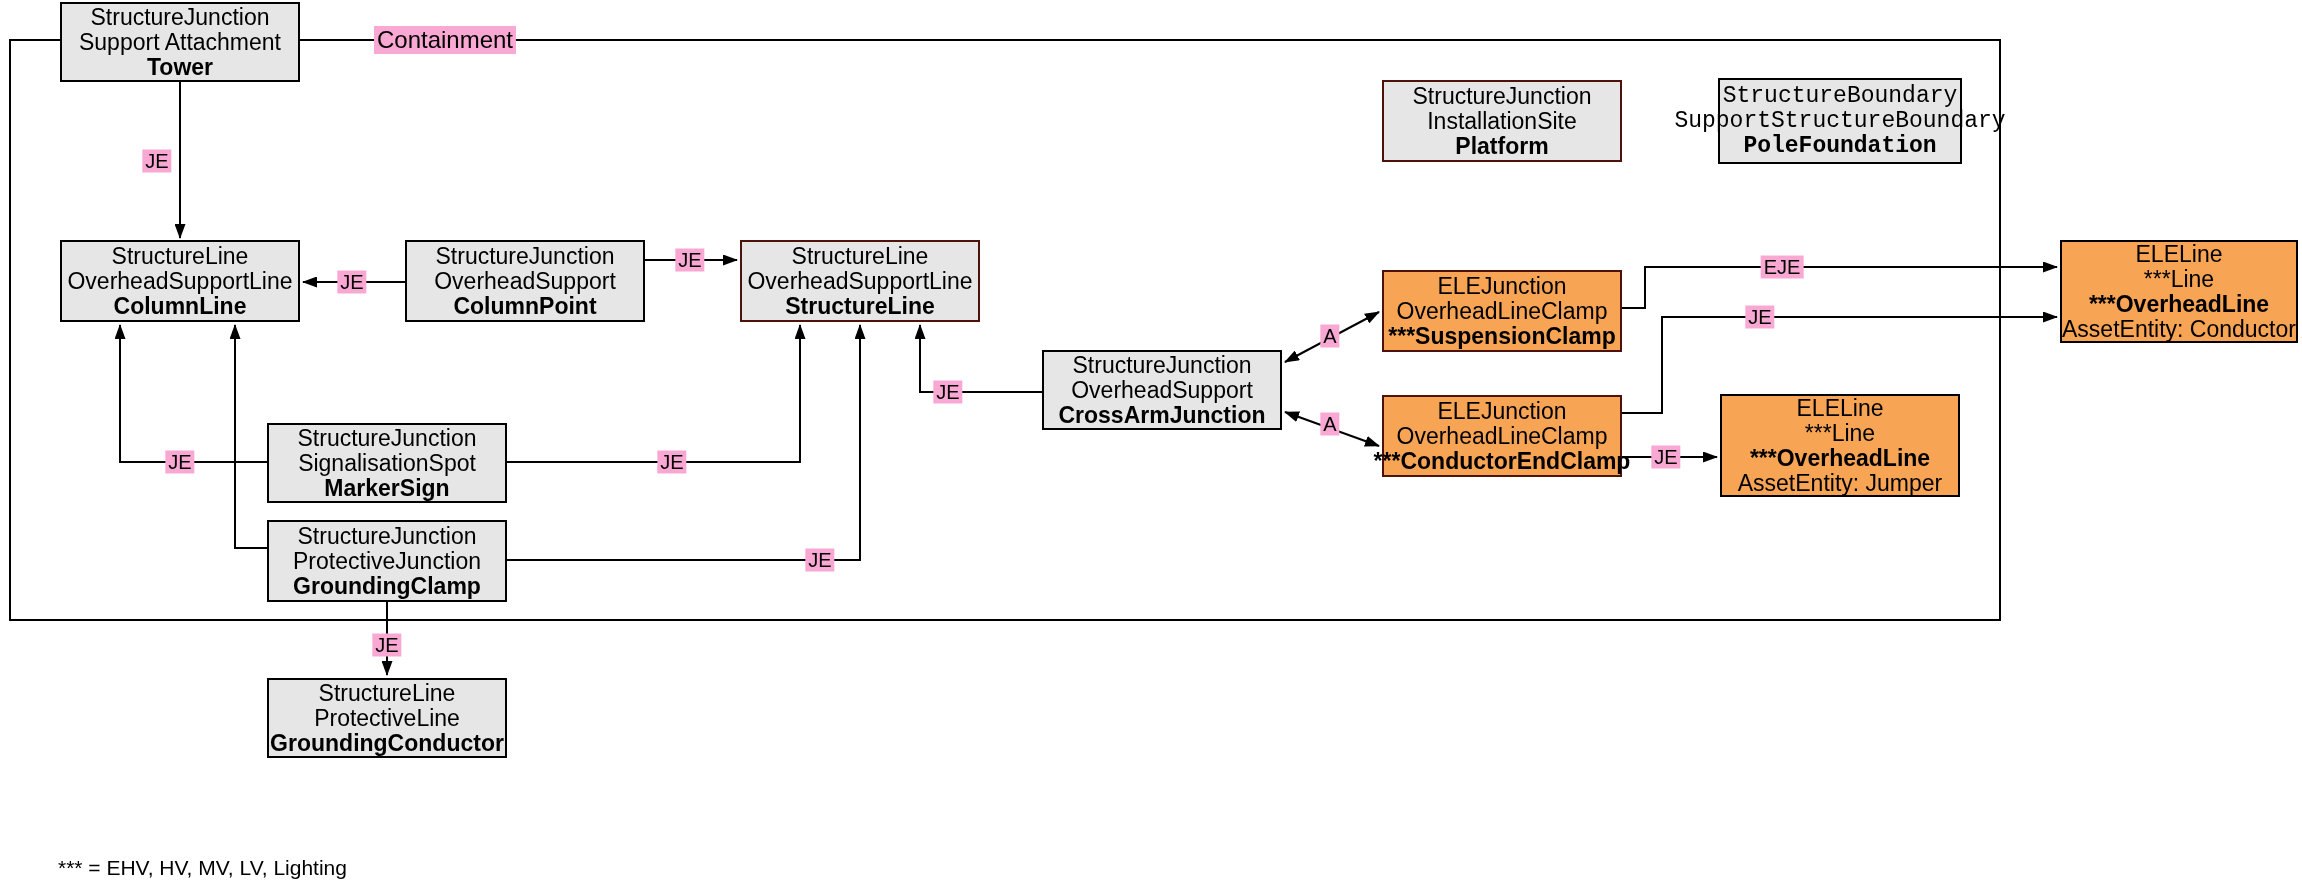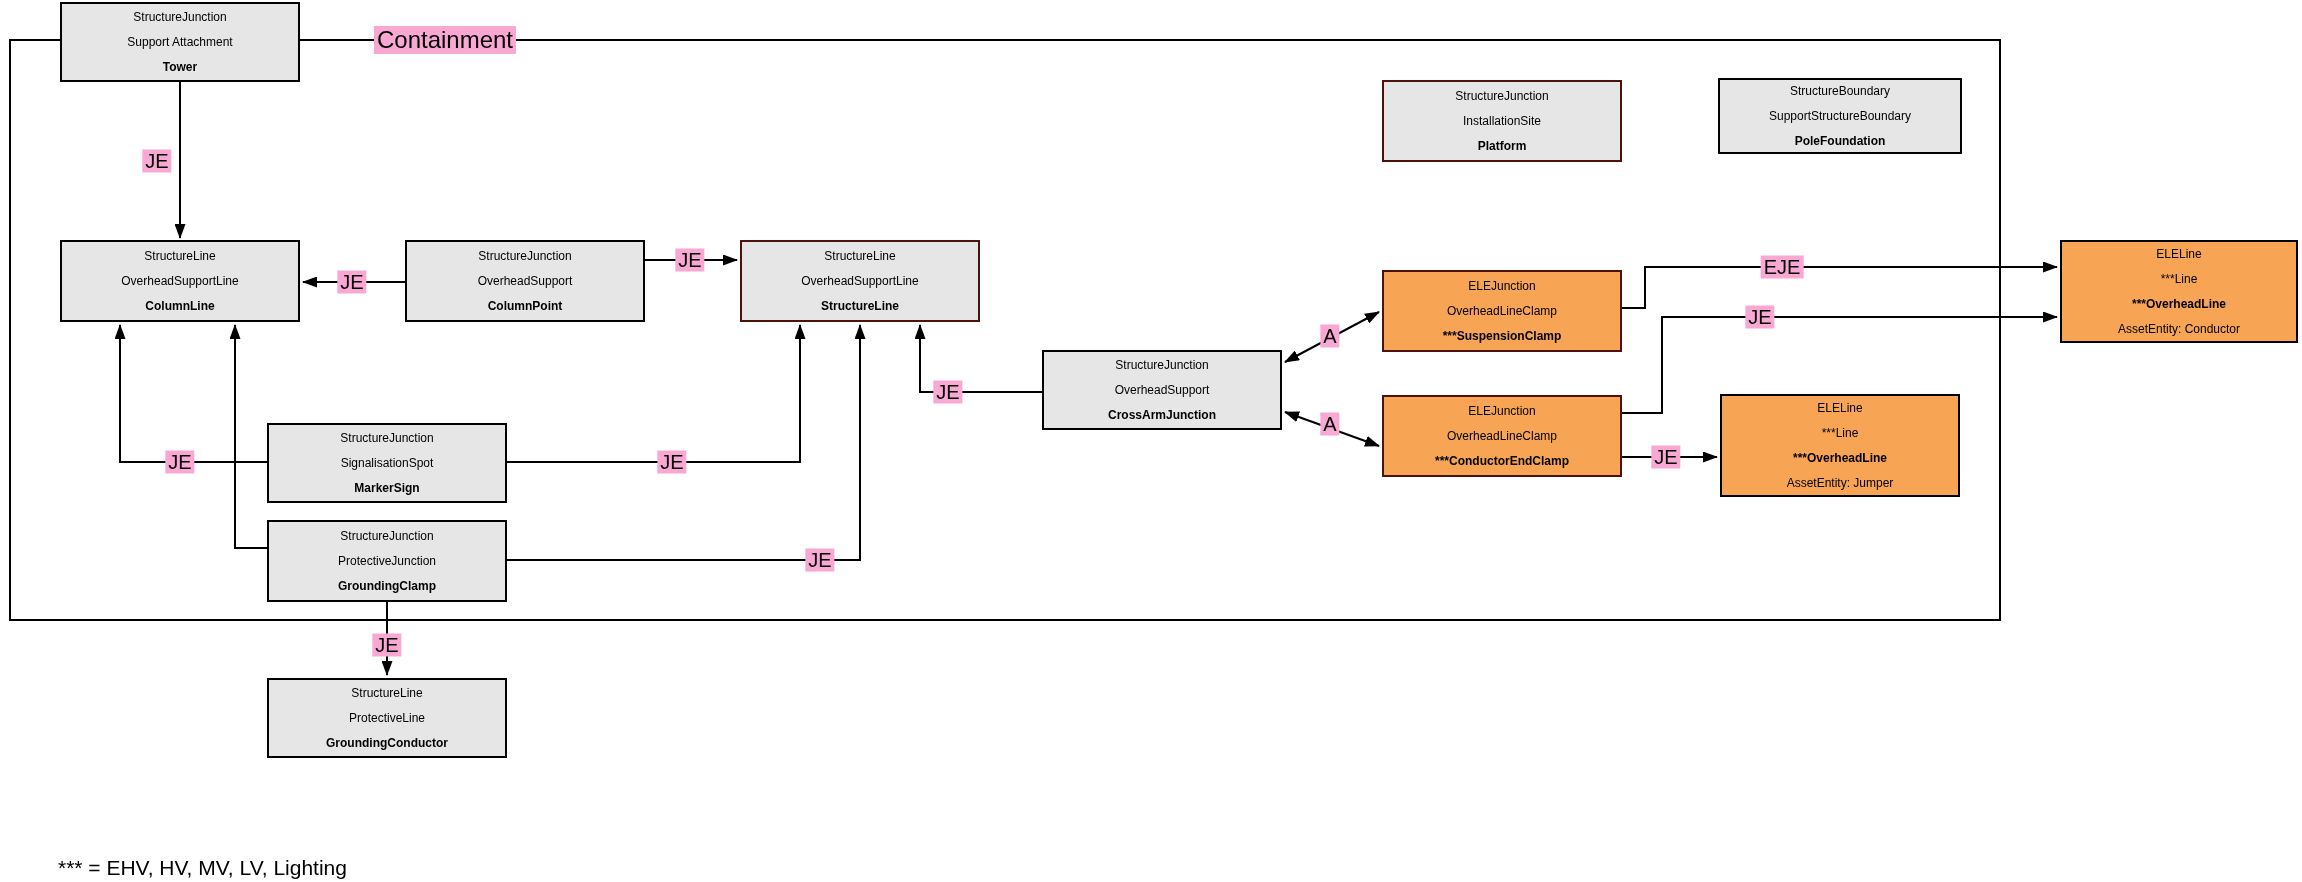--- a/index.html
+++ b/index.html
@@ -2,21 +2,21 @@
 <html><head>
 <meta charset="utf-8">
 <style>
   html,body{margin:0;padding:0;background:#ffffff;}
   body{width:2302px;height:882px;position:relative;overflow:hidden;
        font-family:"Liberation Sans","DejaVu Sans",sans-serif;color:#000;}
   #canvas{position:absolute;left:0;top:0;width:2302px;height:882px;}
   #edge-layer{position:absolute;left:0;top:0;width:2302px;height:882px;}
   .node{position:absolute;box-sizing:border-box;display:flex;flex-direction:column;
         justify-content:center;align-items:center;text-align:center;
-        font-size:12px;line-height:25px;background:#e6e6e6;border:2px solid #000;}
+        font-size:23px;line-height:25px;background:#e6e6e6;border:2px solid #000;}
   .node .ln{white-space:nowrap;}
   .node .bold{font-weight:bold;}
   .node .ital{}
   .edge-label{position:absolute;transform:translate(-50%,-50%);background:#f9a8d4;
         padding:0 3px;font-size:20px;white-space:nowrap;z-index:5;}
   .big-label{font-size:24px;}
   .legend-line{position:absolute;font-size:21px;white-space:pre;}
 </style>
 </head>
 <body>
@@ -70,21 +70,21 @@
       <div class="node" style="left: 740px; top: 240px; width: 240px; height: 82px; background: rgb(230, 230, 230); border-color: rgb(77, 18, 11);">
         <div class="ln">StructureLine</div>
         <div class="ln">OverheadSupportLine</div>
         <div class="ln bold">StructureLine</div>
       </div>
       <div class="node" style="left: 1382px; top: 80px; width: 240px; height: 82px; background: rgb(230, 230, 230); border-color: rgb(77, 18, 11);">
         <div class="ln">StructureJunction</div>
         <div class="ln">InstallationSite</div>
         <div class="ln bold">Platform</div>
       </div>
-      <div class="node" style="left: 1718px; top: 78px; width: 244px; height: 76px; background: rgb(230, 230, 230); border-color: rgb(0, 0, 0);">
+      <div class="node" style="left: 1718px; top: 78px; width: 244px; height: 86px; background: rgb(230, 230, 230); border-color: rgb(0, 0, 0); font-family: Liberation Mono, monospace;">
         <div class="ln">StructureBoundary</div>
         <div class="ln">SupportStructureBoundary</div>
         <div class="ln bold">PoleFoundation</div>
       </div>
       <div class="node" style="left: 1042px; top: 350px; width: 240px; height: 80px; background: rgb(230, 230, 230); border-color: rgb(0, 0, 0);">
         <div class="ln">StructureJunction</div>
         <div class="ln">OverheadSupport</div>
         <div class="ln bold">CrossArmJunction</div>
       </div>
       <div class="node" style="left: 1382px; top: 270px; width: 240px; height: 82px; background: rgb(247, 164, 85); border-color: rgb(77, 18, 11);">

